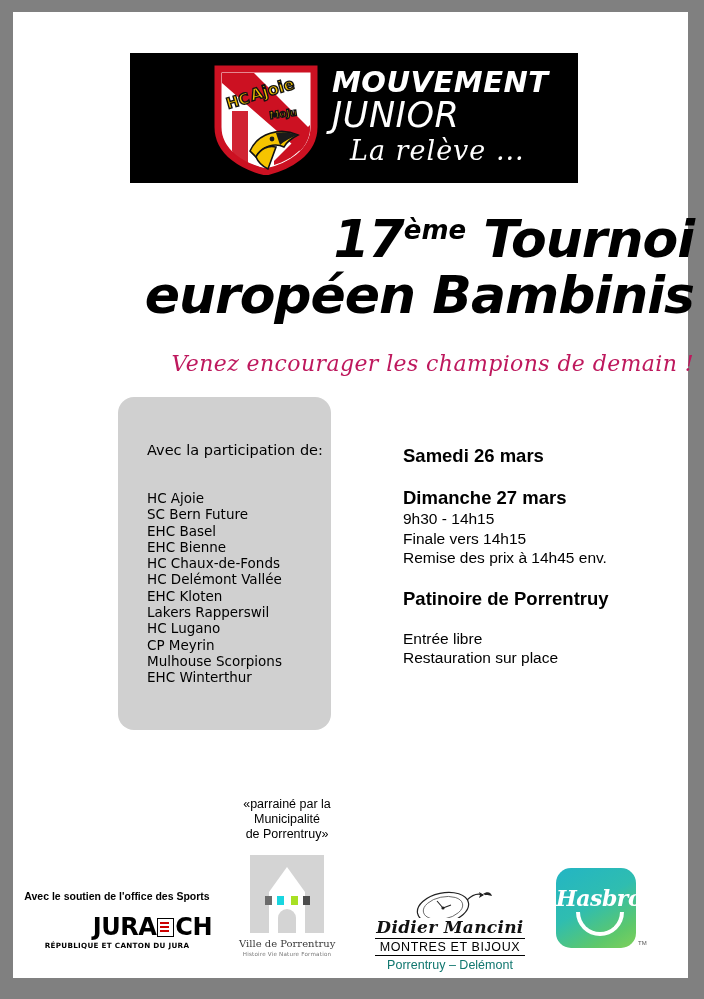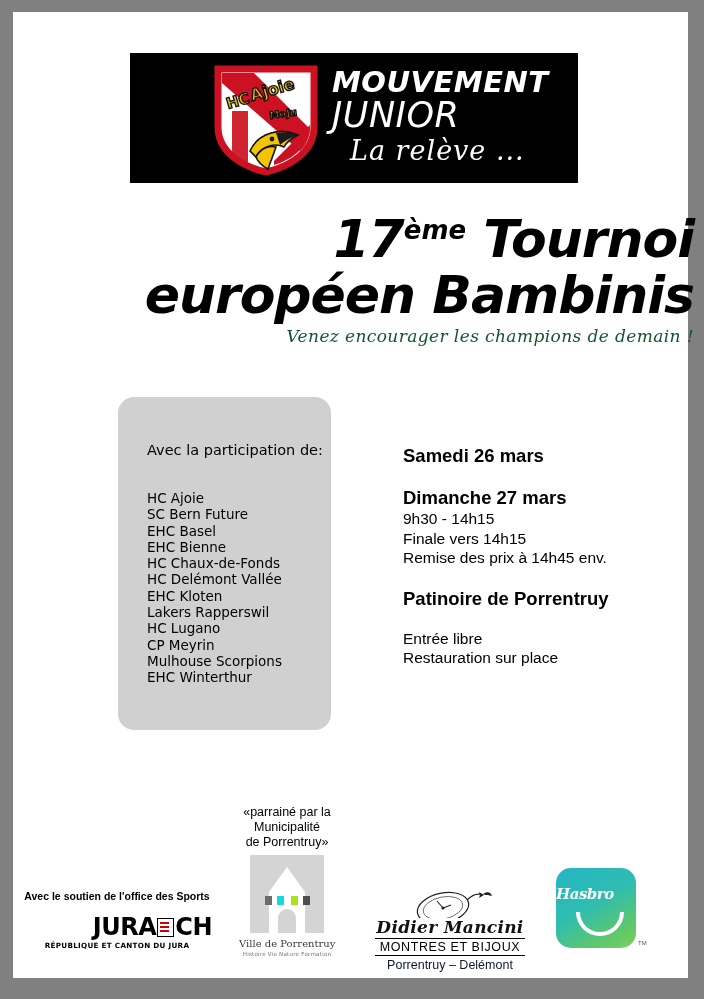--- a/index.html
+++ b/index.html
@@ -104,23 +104,23 @@
     white-space: nowrap;
   }
   .ordinal-sup {
     font-size: 26px;
     vertical-align: 18px;
     letter-spacing: 0;
   }
   .tagline {
     font-family: "DejaVu Serif", serif;
     font-style: italic;
-    font-size: 17px;
-    color: #14532d;
-    margin-top: 3px;
+    font-size: 22px;
+    color: #be185d;
+    margin-top: 28px;
     letter-spacing: 0.4px;
   }
 
   
   .teams-box {
     position: absolute;
     left: 105px;
     top: 385px;
     width: 213px;
     height: 333px;
@@ -184,21 +184,20 @@
   .sponsor-note {
     position: absolute;
     left: 204px;
     top: 785px;
     width: 140px;
     text-align: center;
     font-family: "Liberation Sans", sans-serif;
     font-size: 12.5px;
     line-height: 15px;
     color: #000000;
-    margin-top: 8px;
   }
 
   
   .jura-block {
     position: absolute;
     left: 9px;
     top: 878px;
     width: 190px;
     text-align: center;
   }
@@ -336,21 +335,21 @@
     color: #000000;
     border-top: 1.3px solid #000000;
     border-bottom: 1.3px solid #000000;
     margin-top: 2px;
     padding: 1px 0;
     white-space: nowrap;
   }
   .mancini-cities {
     font-family: "Liberation Sans", sans-serif;
     font-size: 12.5px;
-    color: #0f172a;
+    color: #0f766e;
     margin-top: 2px;
     white-space: nowrap;
   }
 
   .hasbro-block {
     position: absolute;
     left: 543px;
     top: 856px;
     width: 92px;
   }
@@ -359,26 +358,26 @@
     height: 80px;
     border-radius: 15px;
     background: linear-gradient(150deg, #23b5c4 0%, #2fbdb0 45%, #5ec86a 80%, #7fd05a 100%);
     position: relative;
     overflow: hidden;
   }
   .hasbro-word {
     position: absolute;
     left: 0; right: 0;
     top: 17px;
-    text-align: left;
+    text-align: right;
     color: #ffffff;
     font-family: "DejaVu Serif", serif;
     font-style: italic;
     font-weight: bold;
-    font-size: 15px;
+    font-size: 22px;
     letter-spacing: -0.5px;
   }
   .hasbro-smile {
     position: absolute;
     left: 20px;
     top: 44px;
     width: 40px;
     height: 20px;
     border: 4px solid #ffffff;
     border-top: none;

